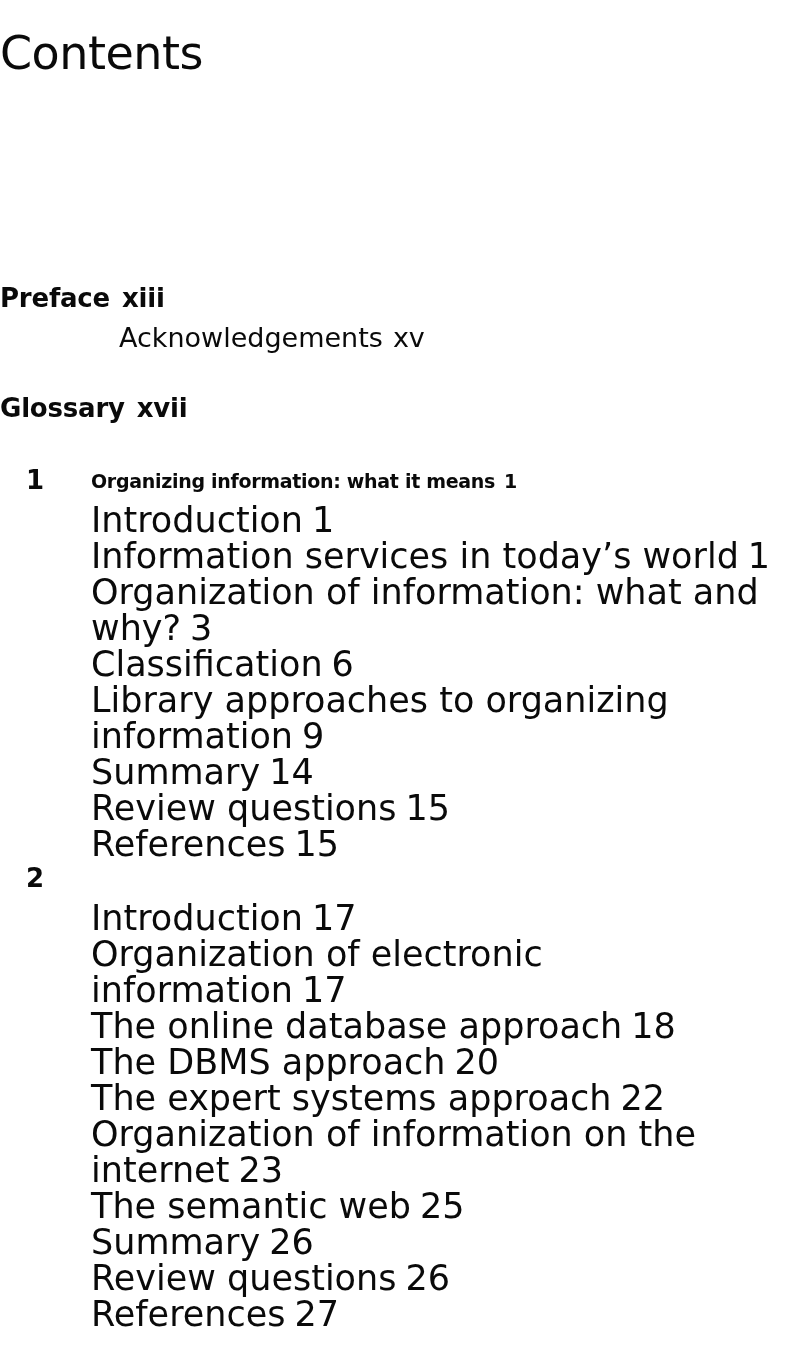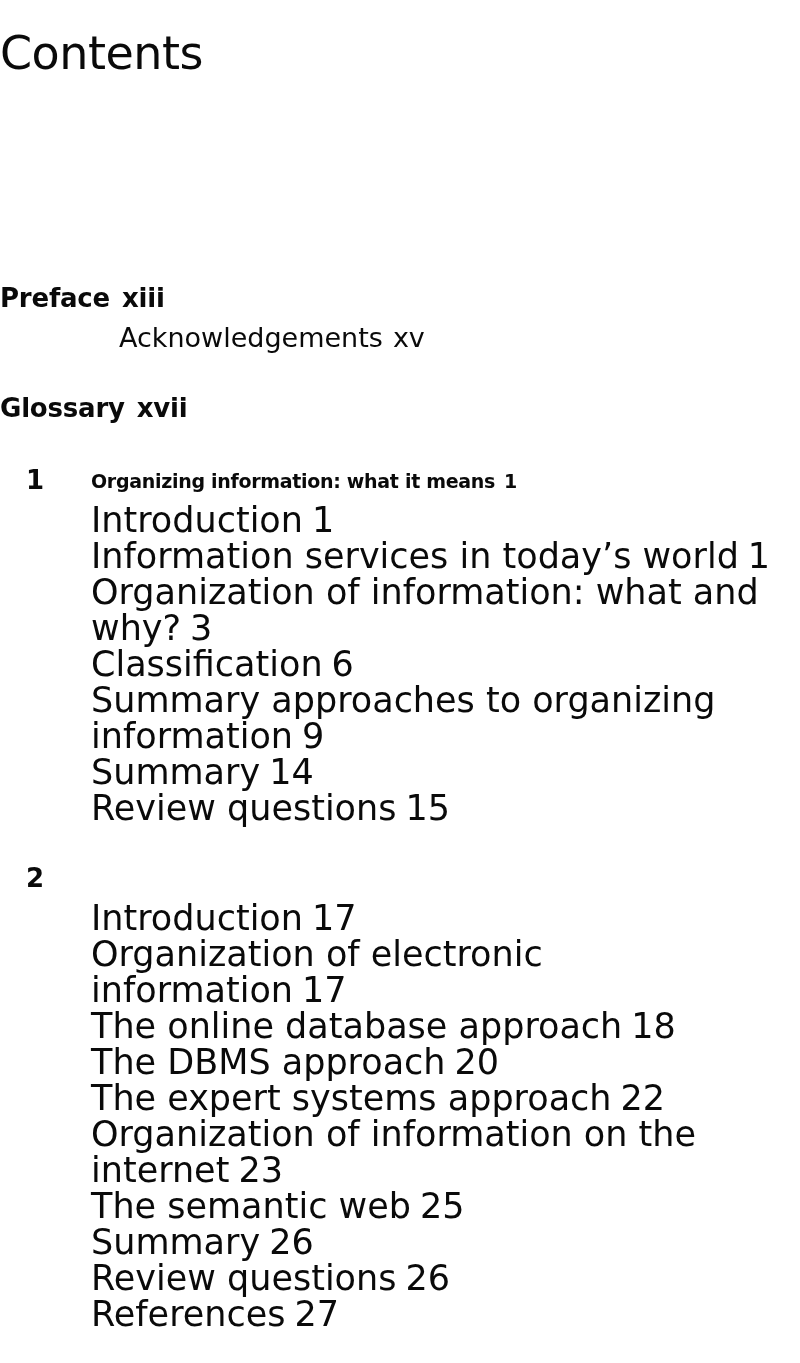--- a/index.html
+++ b/index.html
@@ -149,23 +149,24 @@
 
   <div class="blk-ch1">
     <div class="row chapter">
       <span class="num">1</span>
       <span class="ch-title"><span>Organizing information: what it means</span><span class="pg">1</span></span>
     </div>
     <div class="row section"><span>Introduction</span><span class="pg">1</span></div>
     <div class="row section"><span>Information services in today’s world</span><span class="pg">1</span></div>
     <div class="row section"><span>Organization of information: what and why?</span><span class="pg">3</span></div>
     <div class="row section"><span>Classification</span><span class="pg">6</span></div>
-    <div class="row section"><span>Summary approaches to organizing information</span><span class="pg">9</span></div>
+    <div class="row section"><span>Library approaches to organizing information</span><span class="pg">9</span></div>
     <div class="row section"><span>Summary</span><span class="pg">14</span></div>
     <div class="row section"><span>Review questions</span><span class="pg">15</span></div>
+    <div class="row section"><span>References</span><span class="pg">15</span></div>
   </div>
 
   <div class="blk-ch2">
     <div class="row chapter">
       <span class="num">2</span>
     </div>
     <div class="row section"><span>Introduction</span><span class="pg">17</span></div>
     <div class="row section"><span>Organization of electronic information</span><span class="pg">17</span></div>
     <div class="row section"><span>The online database approach</span><span class="pg">18</span></div>
     <div class="row section"><span>The DBMS approach</span><span class="pg">20</span></div>

